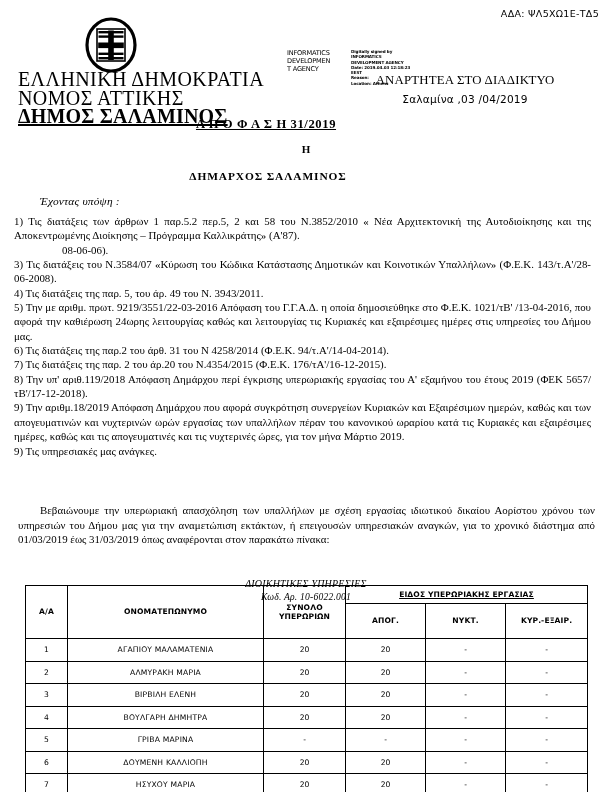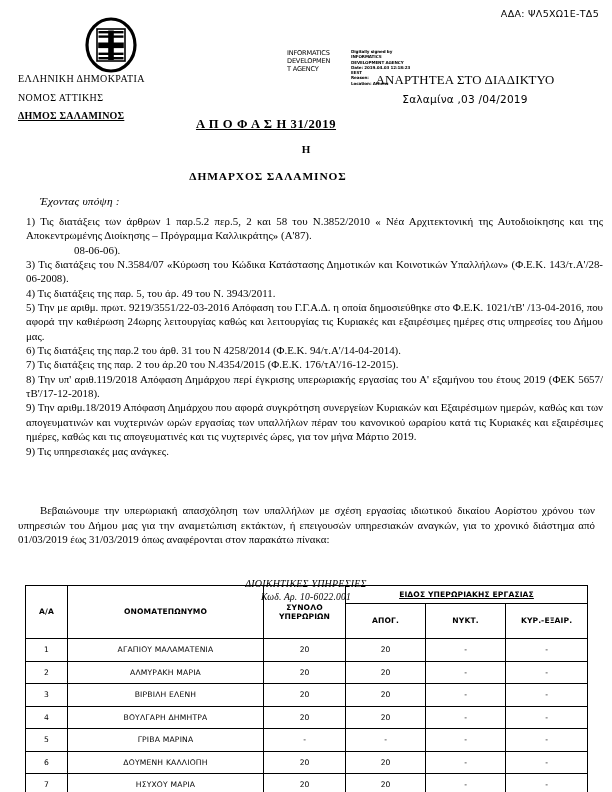--- a/index.html
+++ b/index.html
@@ -72,21 +72,21 @@
     width: 54px;
     height: 58px;
   }
   .emblem svg { display: block; width: 100%; height: 100%; }
 
   
   .hdr-left {
     position: absolute;
     top: 70px;
     left: 18px;
-    font-size: 10px;
+    font-size: 20px;
     line-height: 18.5px;
     letter-spacing: 0.4px;
   }
   .hdr-left .l3 {
     font-weight: bold;
     text-decoration: underline;
     letter-spacing: 0.2px;
   }
   .hdr-right {
     position: absolute;
@@ -143,21 +143,21 @@
     left: 40px;
     font-size: 11.4px;
     font-style: italic;
     letter-spacing: 0.2px;
   }
 
   
   .clauses {
     position: absolute;
     top: 214px;
-    left: 26px;
+    left: 14px;
     width: 577px;
     font-size: 10.9px;
     line-height: 14.35px;
     text-align: justify;
   }
   .clauses p { margin: 0; }
   .clauses p.indent-sub { text-indent: 48px; }
 
   
   .apofasizoume {

